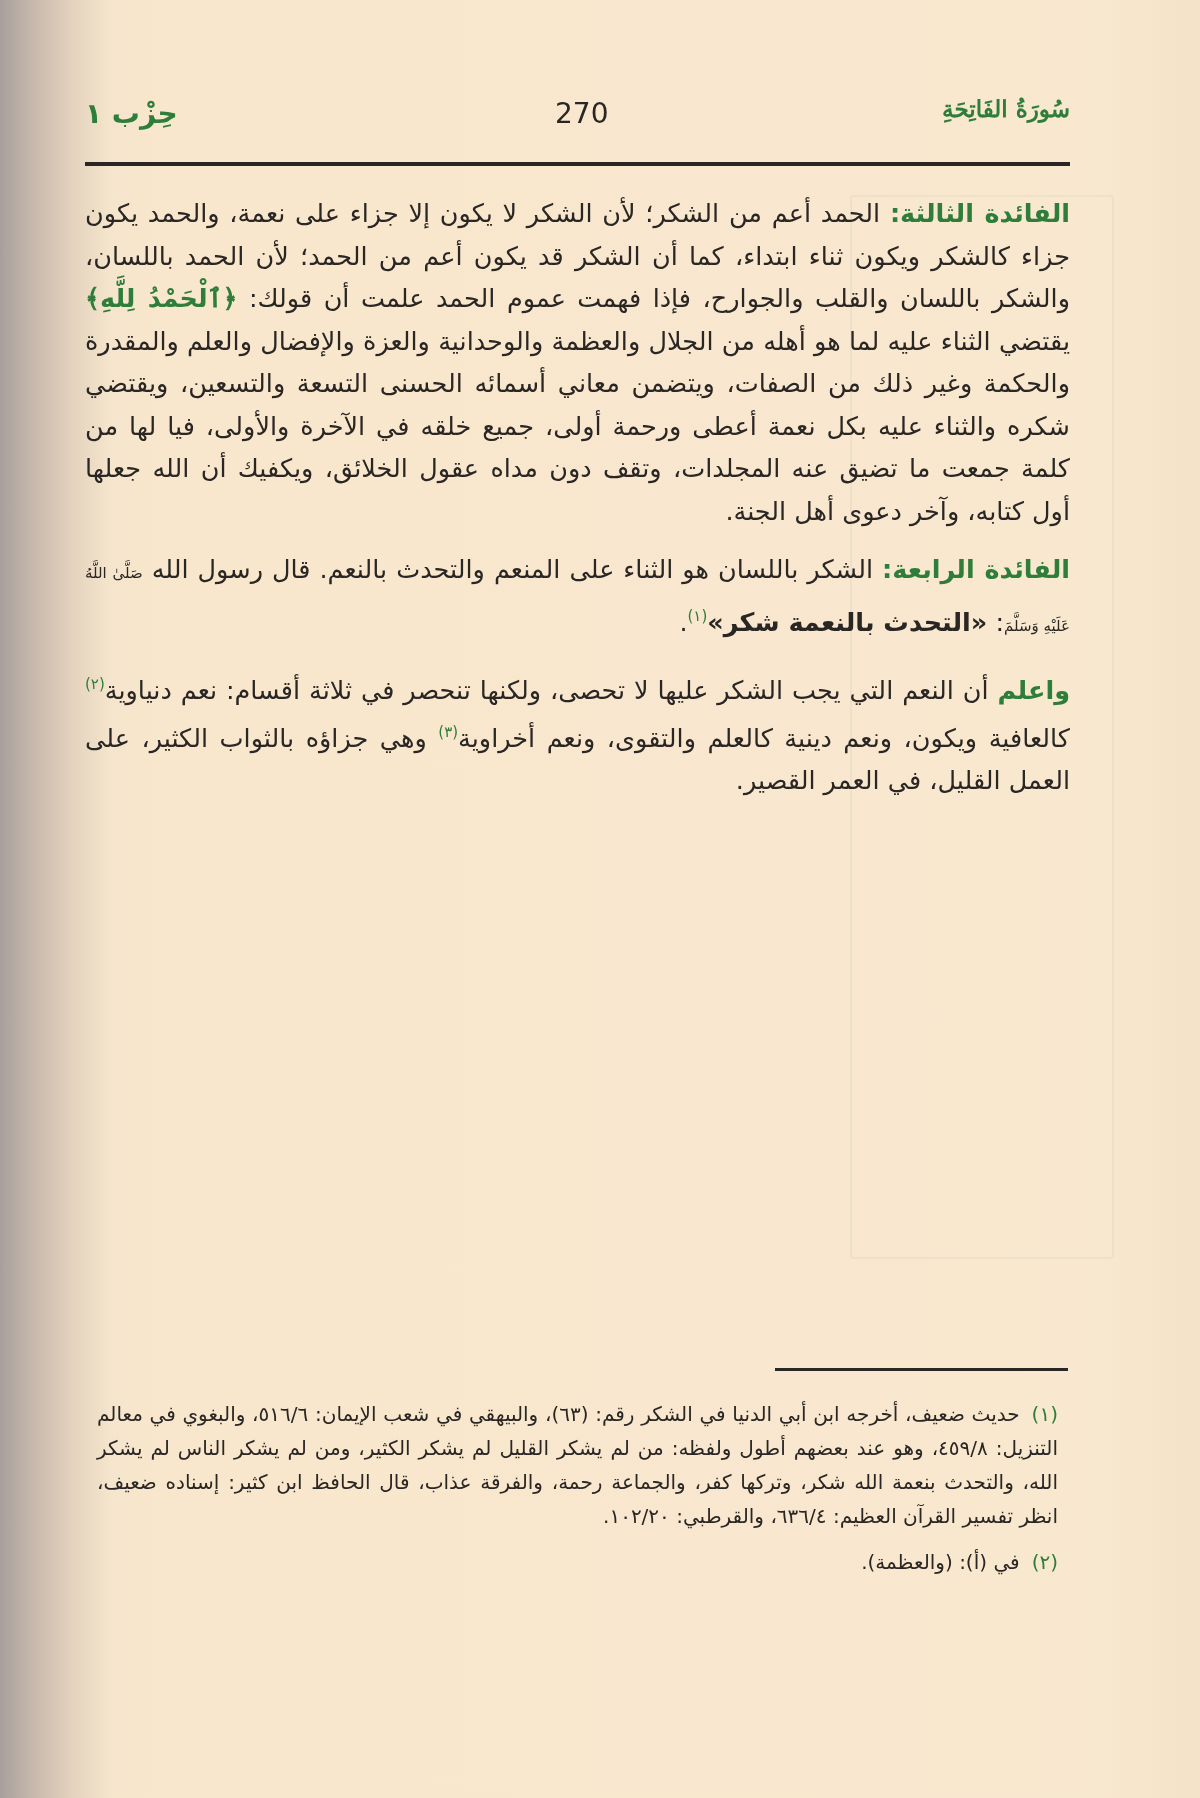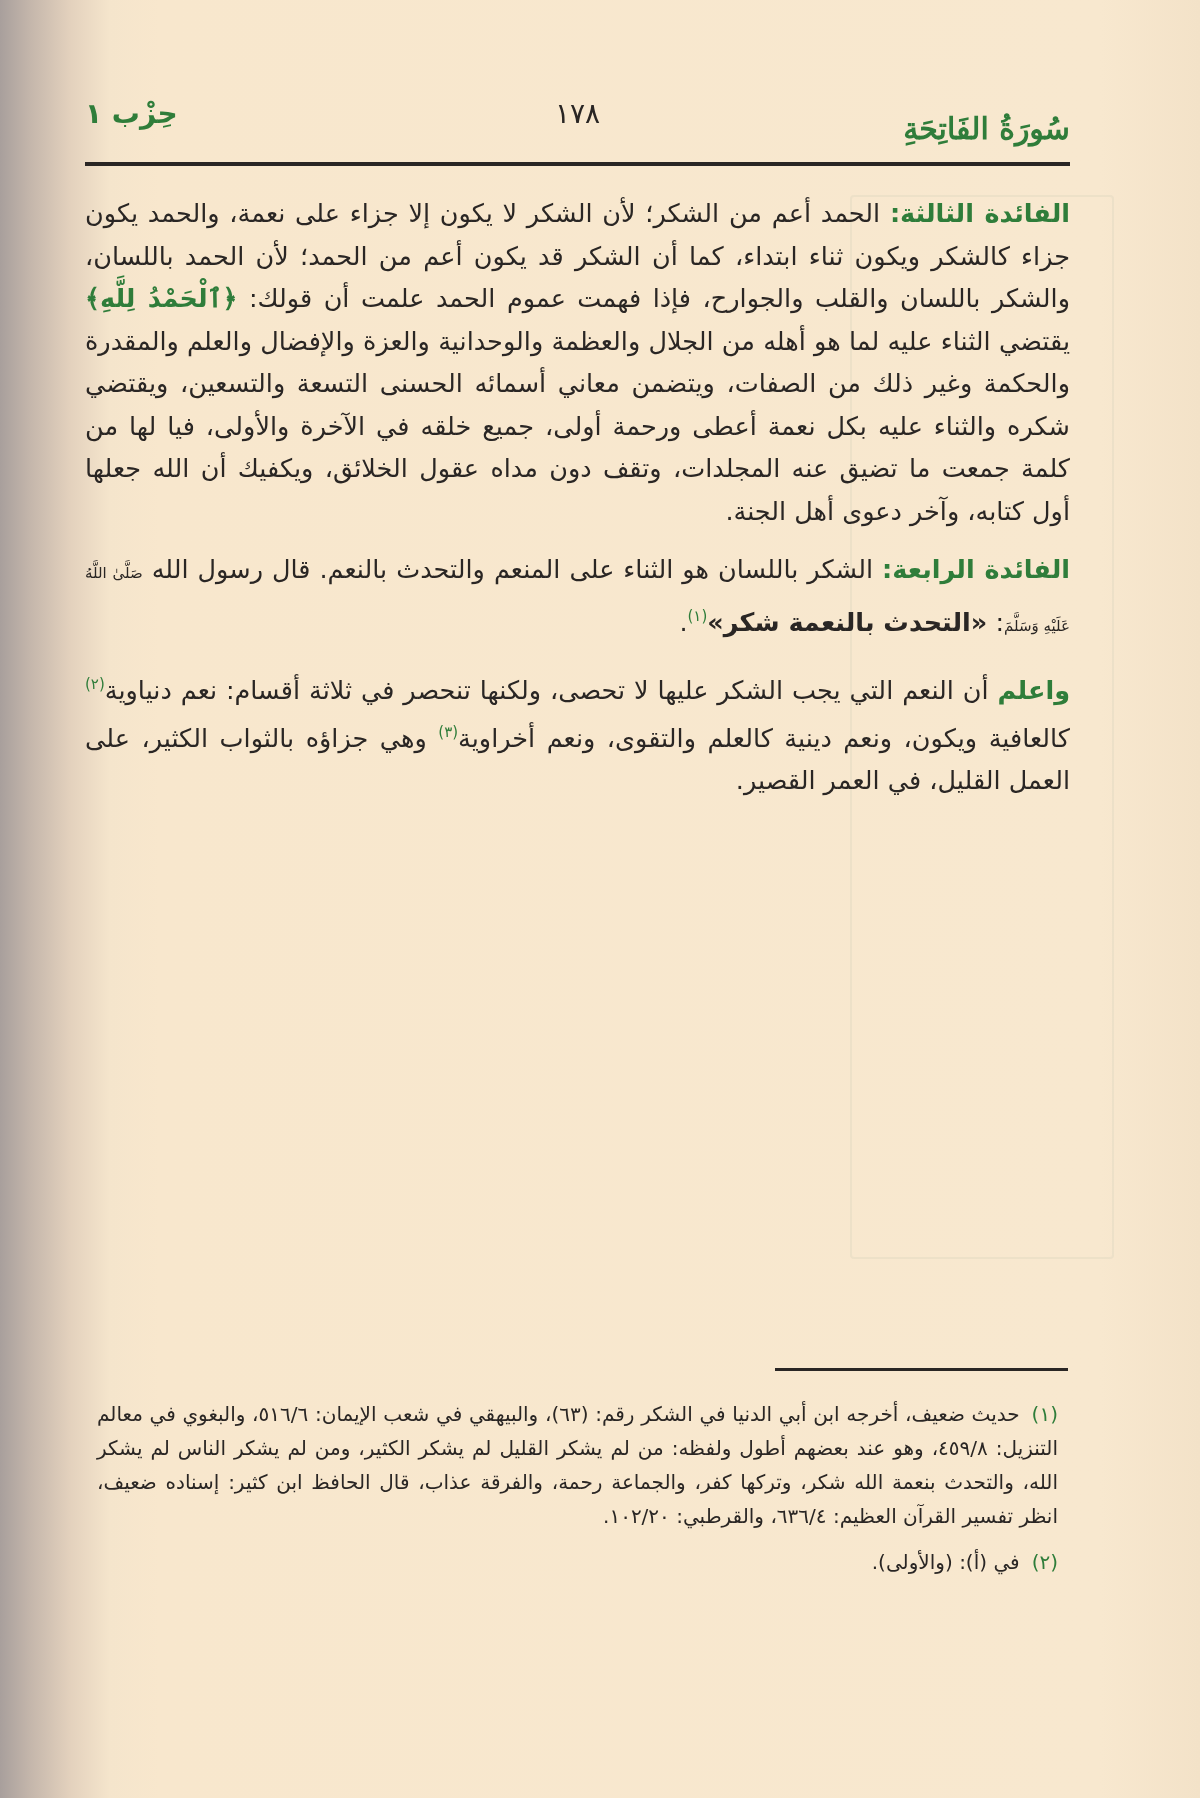--- a/index.html
+++ b/index.html
@@ -15,22 +15,22 @@
   }
   .ghost {
     position: absolute; left: 850px; top: 195px; width: 260px; height: 1060px;
     border: 2px solid rgba(150,170,150,0.10); border-radius: 4px;
   }
   .header {
     position: absolute; left: 85px; top: 95px; width: 985px; height: 50px;
     direction: rtl;
   }
   .surah-title {
-    position: absolute; right: 0; top: 16px;
-    color: #2f7d3a; font-size: 30px; font-weight: bold;
+    position: absolute; right: 0; top: 0;
+    color: #2f7d3a; font-size: 23px; font-weight: bold;
     font-family: "DejaVu Serif", serif;
   }
   .page-number {
     position: absolute; left: 470px; top: 2px;
     color: #2a2624; font-size: 28px;
     font-family: "DejaVu Sans", sans-serif;
   }
   .hizb {
     position: absolute; left: 0; top: 2px;
     color: #2f7d3a; font-size: 28px; font-weight: bold;
@@ -68,21 +68,21 @@
   .fn-text { }
 </style>
 </head>
 <body>
 
 <div class="page">
   <div class="ghost"></div>
 
   <div class="header">
     <span class="surah-title">سُورَةُ الفَاتِحَةِ</span>
-    <span class="page-number">١٧٨</span>
+    <span class="page-number">270</span>
     <span class="hizb">حِزْب ١</span>
   </div>
   <div class="header-rule"></div>
 
   <div class="body">
     <p>
       <span class="kw">الفائدة الثالثة:</span><span> الحمد أعم من الشكر؛ لأن الشكر لا يكون إلا جزاء على نعمة، والحمد يكون جزاء كالشكر ويكون ثناء ابتداء، كما أن الشكر قد يكون أعم من الحمد؛ لأن الحمد باللسان، والشكر باللسان والقلب والجوارح، فإذا فهمت عموم الحمد علمت أن قولك: </span><span class="quran">﴿ٱلْحَمْدُ لِلَّهِ﴾</span><span> يقتضي الثناء عليه لما هو أهله من الجلال والعظمة والوحدانية والعزة والإفضال والعلم والمقدرة والحكمة وغير ذلك من الصفات، ويتضمن معاني أسمائه الحسنى التسعة والتسعين، ويقتضي شكره والثناء عليه بكل نعمة أعطى ورحمة أولى، جميع خلقه في الآخرة والأولى، فيا لها من كلمة جمعت ما تضيق عنه المجلدات، وتقف دون مداه عقول الخلائق، ويكفيك أن الله جعلها أول كتابه، وآخر دعوى أهل الجنة.</span>
     </p>
     <p class="gap">
       <span class="kw">الفائدة الرابعة:</span><span> الشكر باللسان هو الثناء على المنعم والتحدث بالنعم. قال رسول الله </span><span class="honorific">صَلَّىٰ اللَّهُ عَلَيْهِ وَسَلَّمَ</span><span>: </span><span class="hadith">«التحدث بالنعمة شكر»</span><span class="fnref">(١)</span><span>.</span>
@@ -92,16 +92,16 @@
     </p>
   </div>
 
   <div class="fn-rule"></div>
 
   <div class="footnotes">
     <p class="fn">
       <span class="fn-num">(١)</span><span class="fn-text">حديث ضعيف، أخرجه ابن أبي الدنيا في الشكر رقم: (٦٣)، والبيهقي في شعب الإيمان: ٥١٦/٦، والبغوي في معالم التنزيل: ٤٥٩/٨، وهو عند بعضهم أطول ولفظه: من لم يشكر القليل لم يشكر الكثير، ومن لم يشكر الناس لم يشكر الله، والتحدث بنعمة الله شكر، وتركها كفر، والجماعة رحمة، والفرقة عذاب، قال الحافظ ابن كثير: إسناده ضعيف، انظر تفسير القرآن العظيم: ٦٣٦/٤، والقرطبي: ١٠٢/٢٠.</span>
     </p>
     <p class="fn">
-      <span class="fn-num">(٢)</span><span class="fn-text">في (أ): (والأولى).</span>
+      <span class="fn-num">(٢)</span><span class="fn-text">في (أ): (والعظمة).</span>
     </p>
   </div>
 </div>
 
 </body></html>

